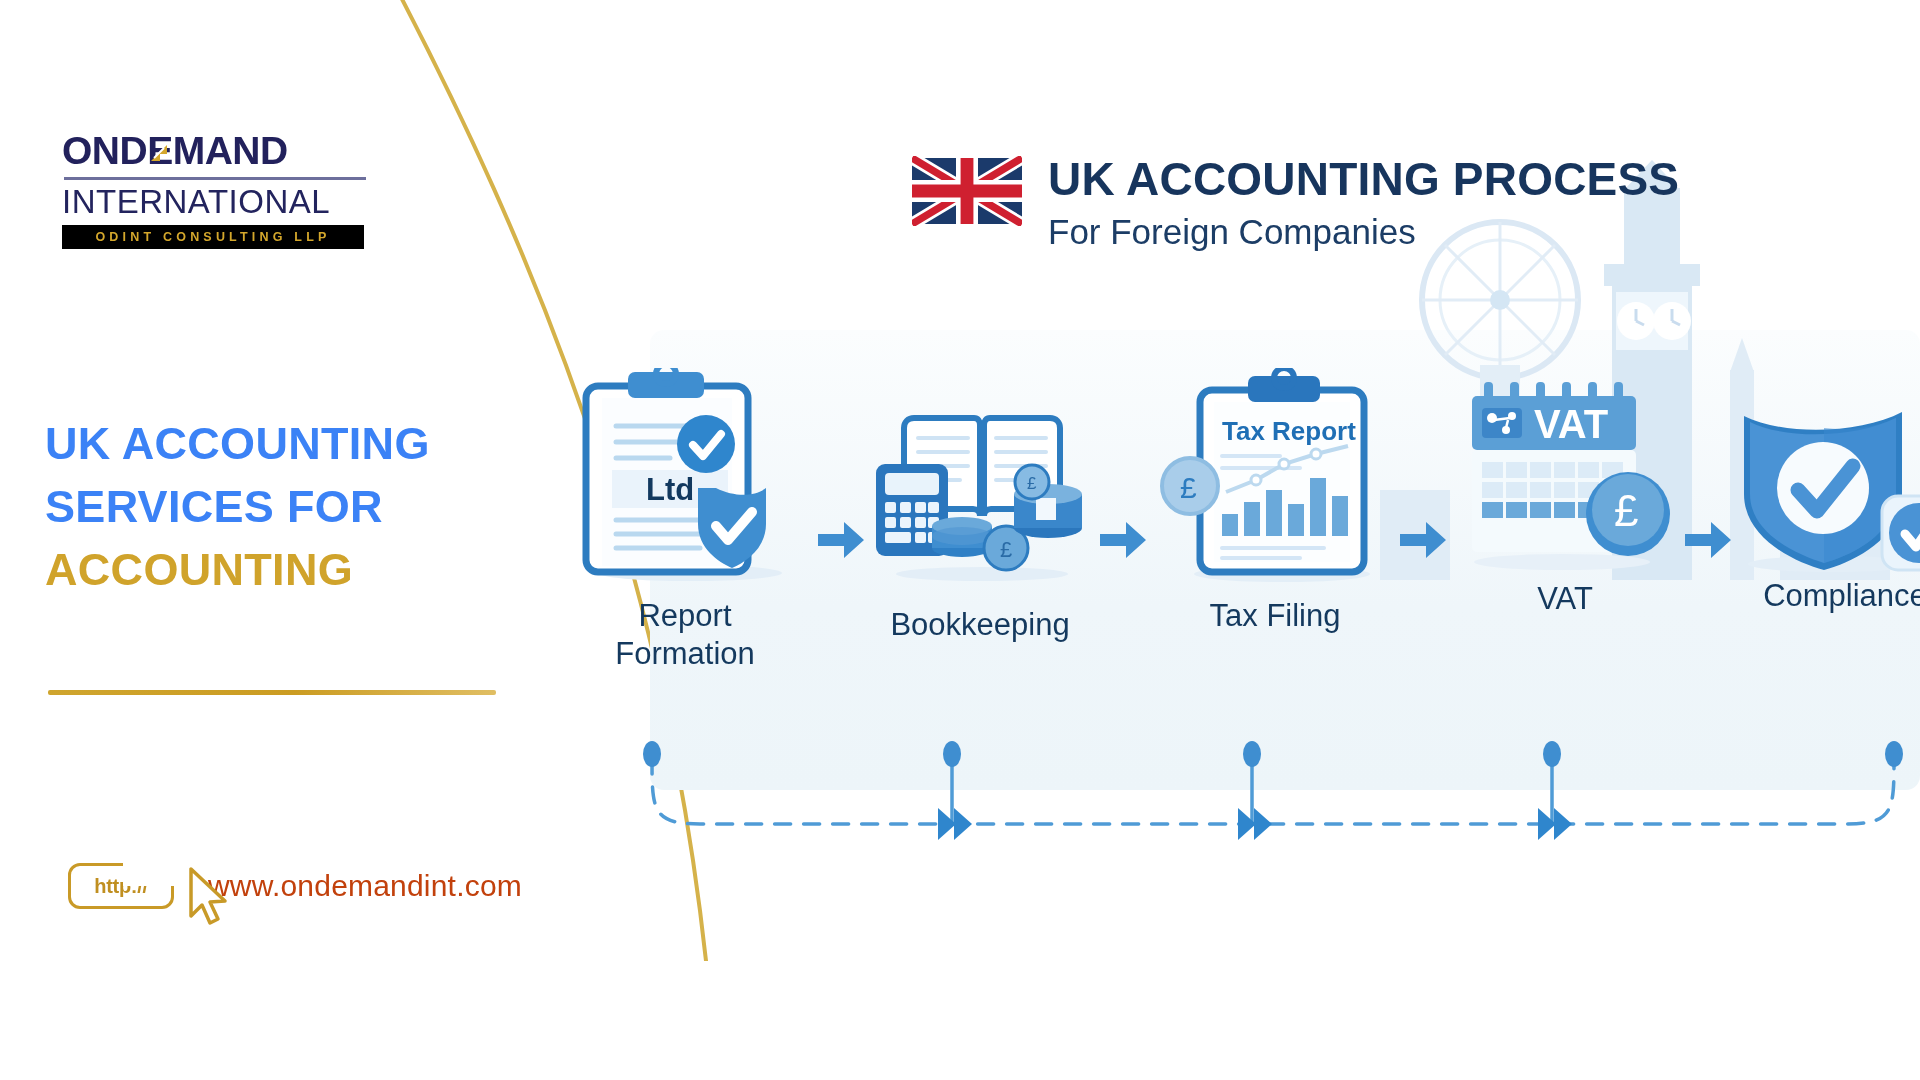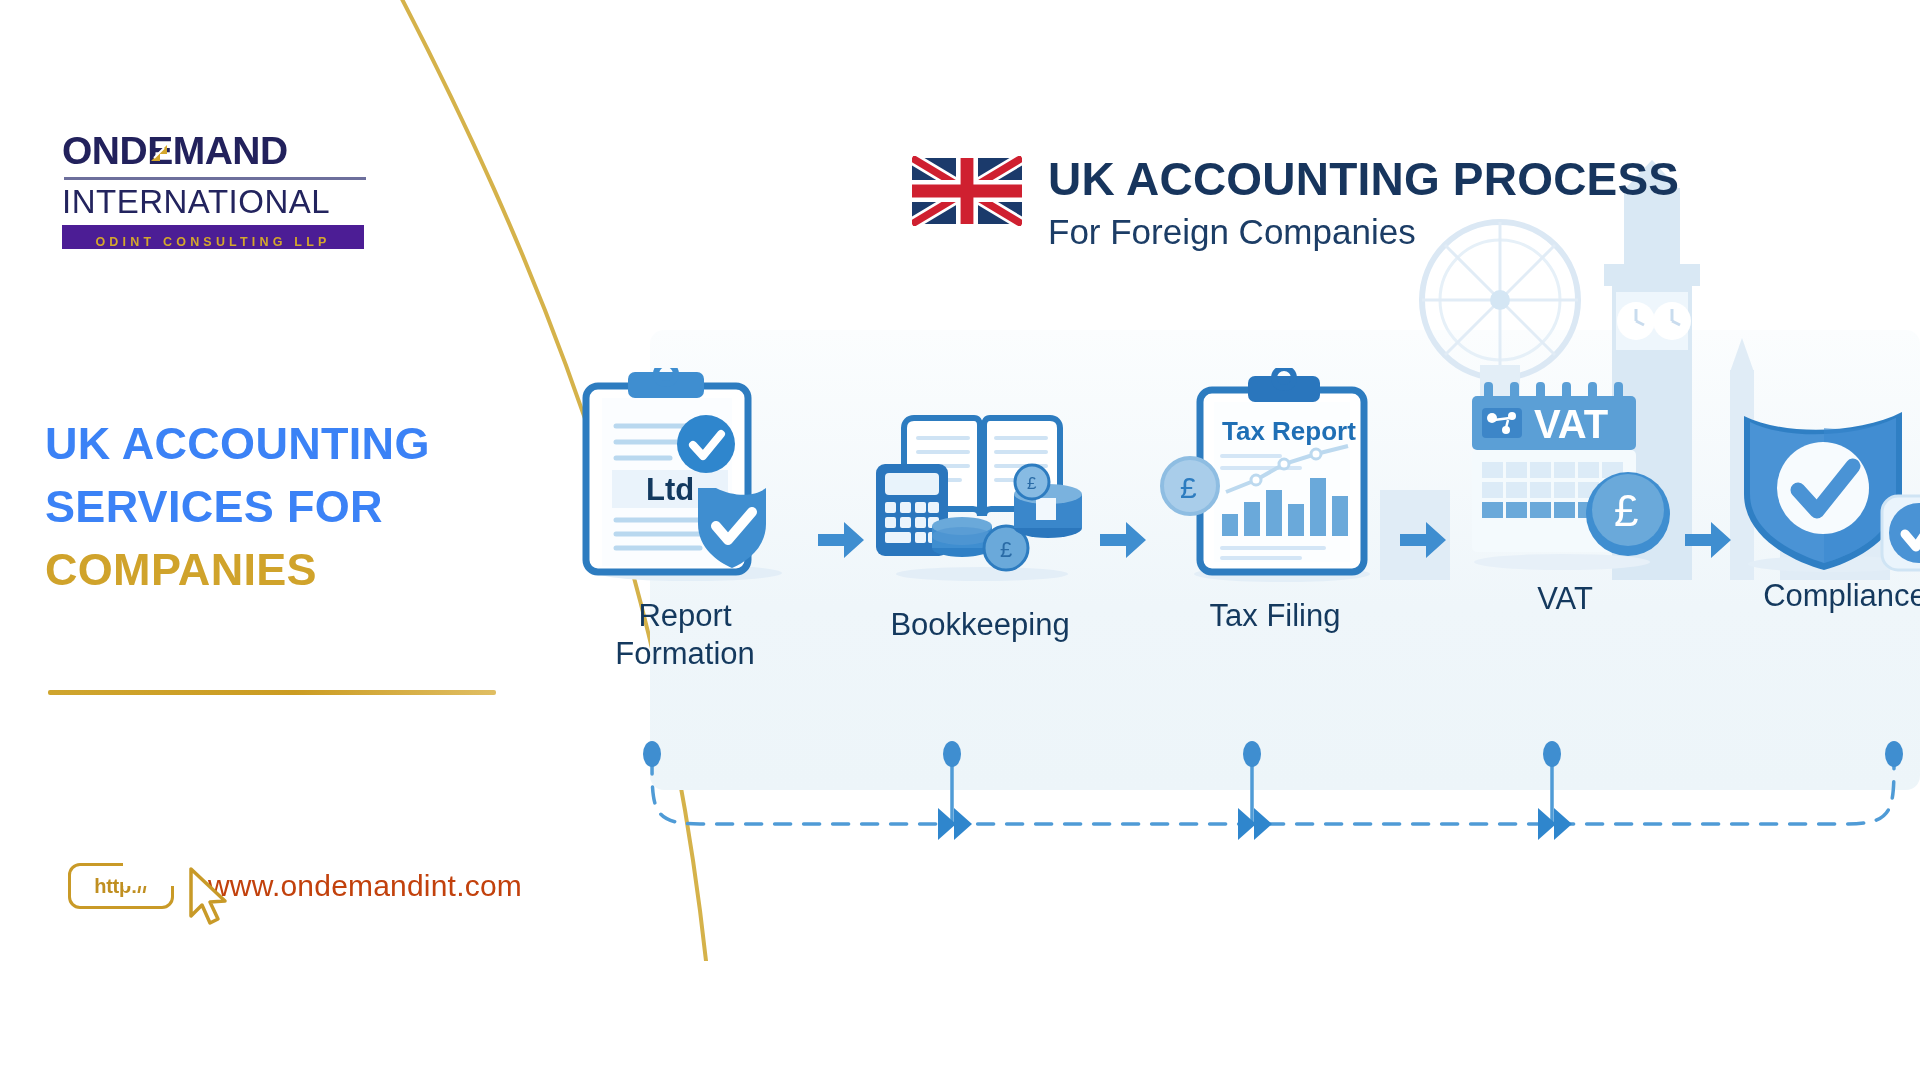--- a/index.html
+++ b/index.html
@@ -21,22 +21,22 @@
     font-size:39px;font-weight:bold;letter-spacing:-0.5px;color:#22215c;
     font-family:"Liberation Sans", sans-serif;line-height:46px;white-space:nowrap;
   }
   .logo-arrow{position:absolute;left:86px;top:14px;width:22px;height:22px;}
   .logo-rule{width:302px;height:3px;background:#6d6f9c;margin:3px 0 2px 2px;}
   .logo-international{
     font-size:33px;color:#23245e;letter-spacing:0.5px;line-height:40px;white-space:nowrap;
     font-family:"Liberation Sans", sans-serif;
   }
   .logo-bar{
-    margin-top:3px;background:#4c1d95;height:24px;width:302px;
-    display:flex;align-items:flex-end;justify-content:center;
+    margin-top:3px;background:#000000;height:24px;width:302px;
+    display:flex;align-items:center;justify-content:center;
   }
   .logo-bar span{
     color:#d4a72c;font-size:12.5px;font-weight:bold;letter-spacing:4.2px;white-space:nowrap;
   }
 
   .headline{position:absolute;left:45px;top:412px;width:560px;}
   .headline div{
     font-size:45px;font-weight:bold;line-height:63px;letter-spacing:0.3px;
   }
   .hl-navy{color:#3b82f6;}
@@ -114,21 +114,21 @@
       <div class="logo-rule"></div>
       <div class="logo-international">INTERNATIONAL</div>
       <div class="logo-bar">
         <span>ODINT CONSULTING LLP</span>
       </div>
     </div>
 
     <div class="headline">
       <div class="hl-navy">UK ACCOUNTING</div>
       <div class="hl-navy">SERVICES FOR</div>
-      <div class="hl-gold">COMPANIES</div>
+      <div class="hl-gold">ACCOUNTING</div>
     </div>
     <div class="headline-rule"></div>
 
     <div class="url-row">
       <div class="url-chip">
         <span>http://</span>
         <div class="url-chip-mask"></div>
       </div>
       <svg class="cursor-icon" viewBox="0 0 46 62">
         <path d="M5 3 L5 50 L16 39 L24 57 L32 53 L24 36 L39 35 Z" fill="#ffffff" stroke="#c89a28" stroke-width="3.5" stroke-linejoin="round"></path>

